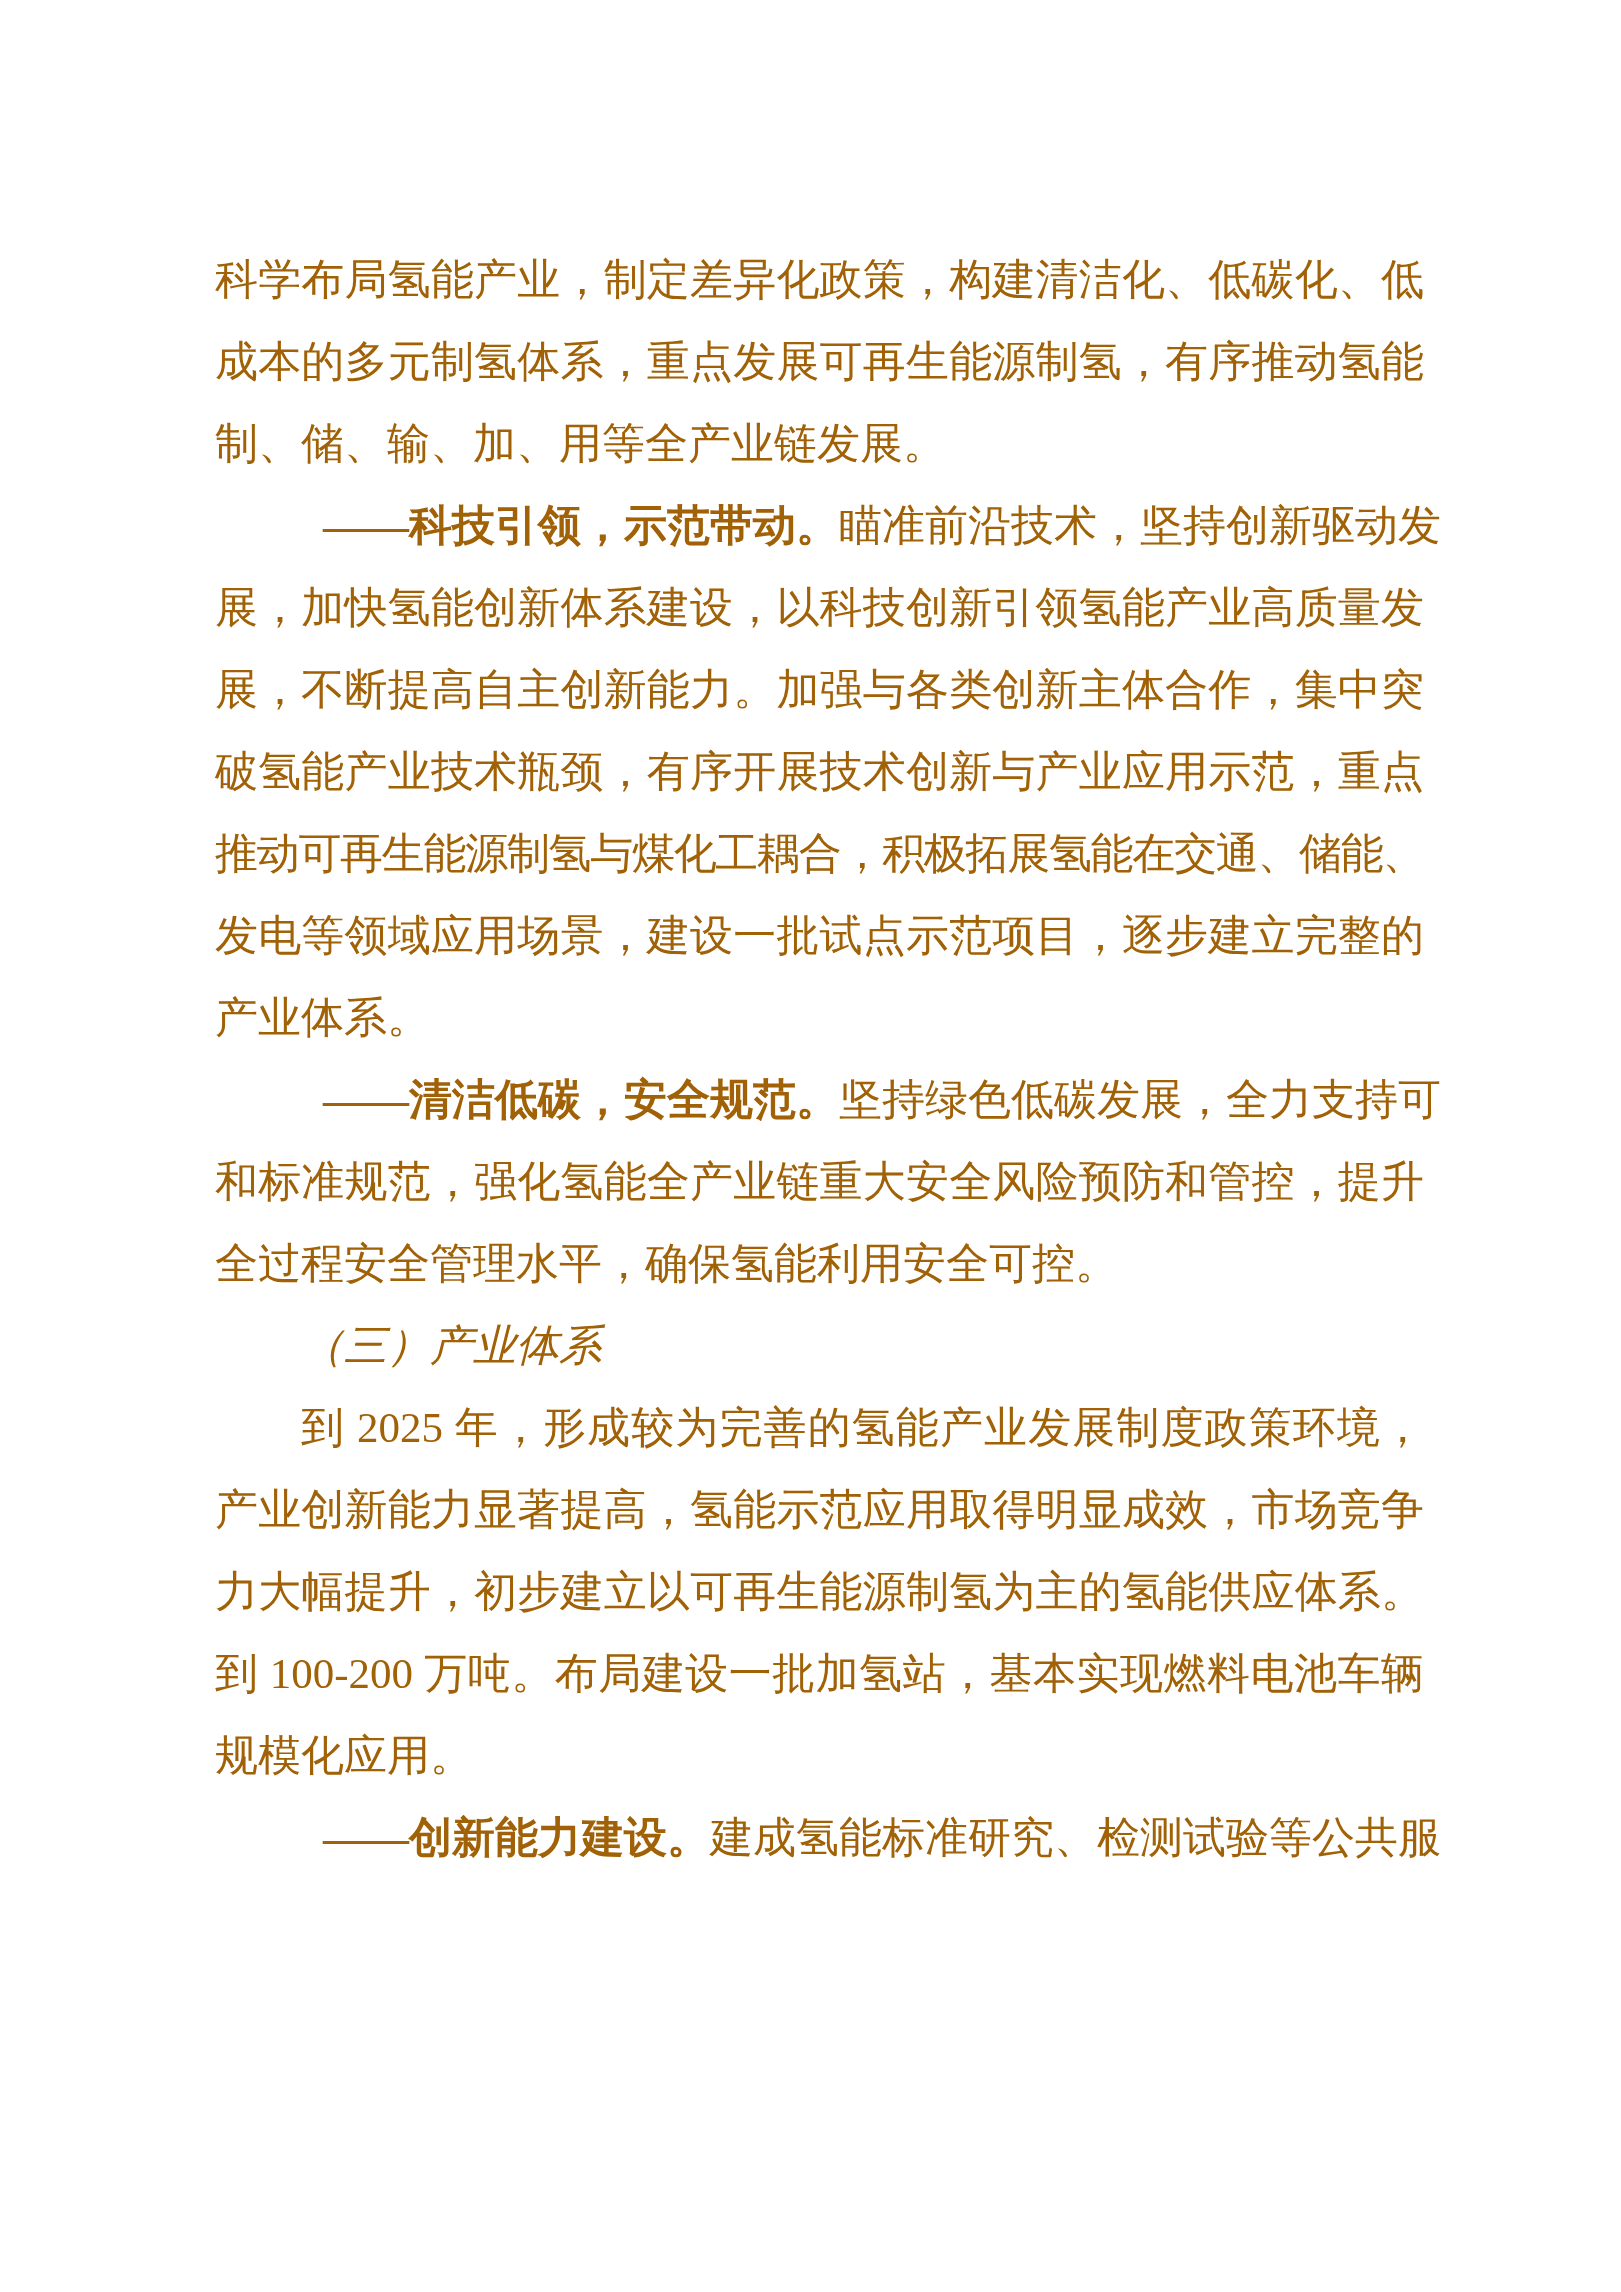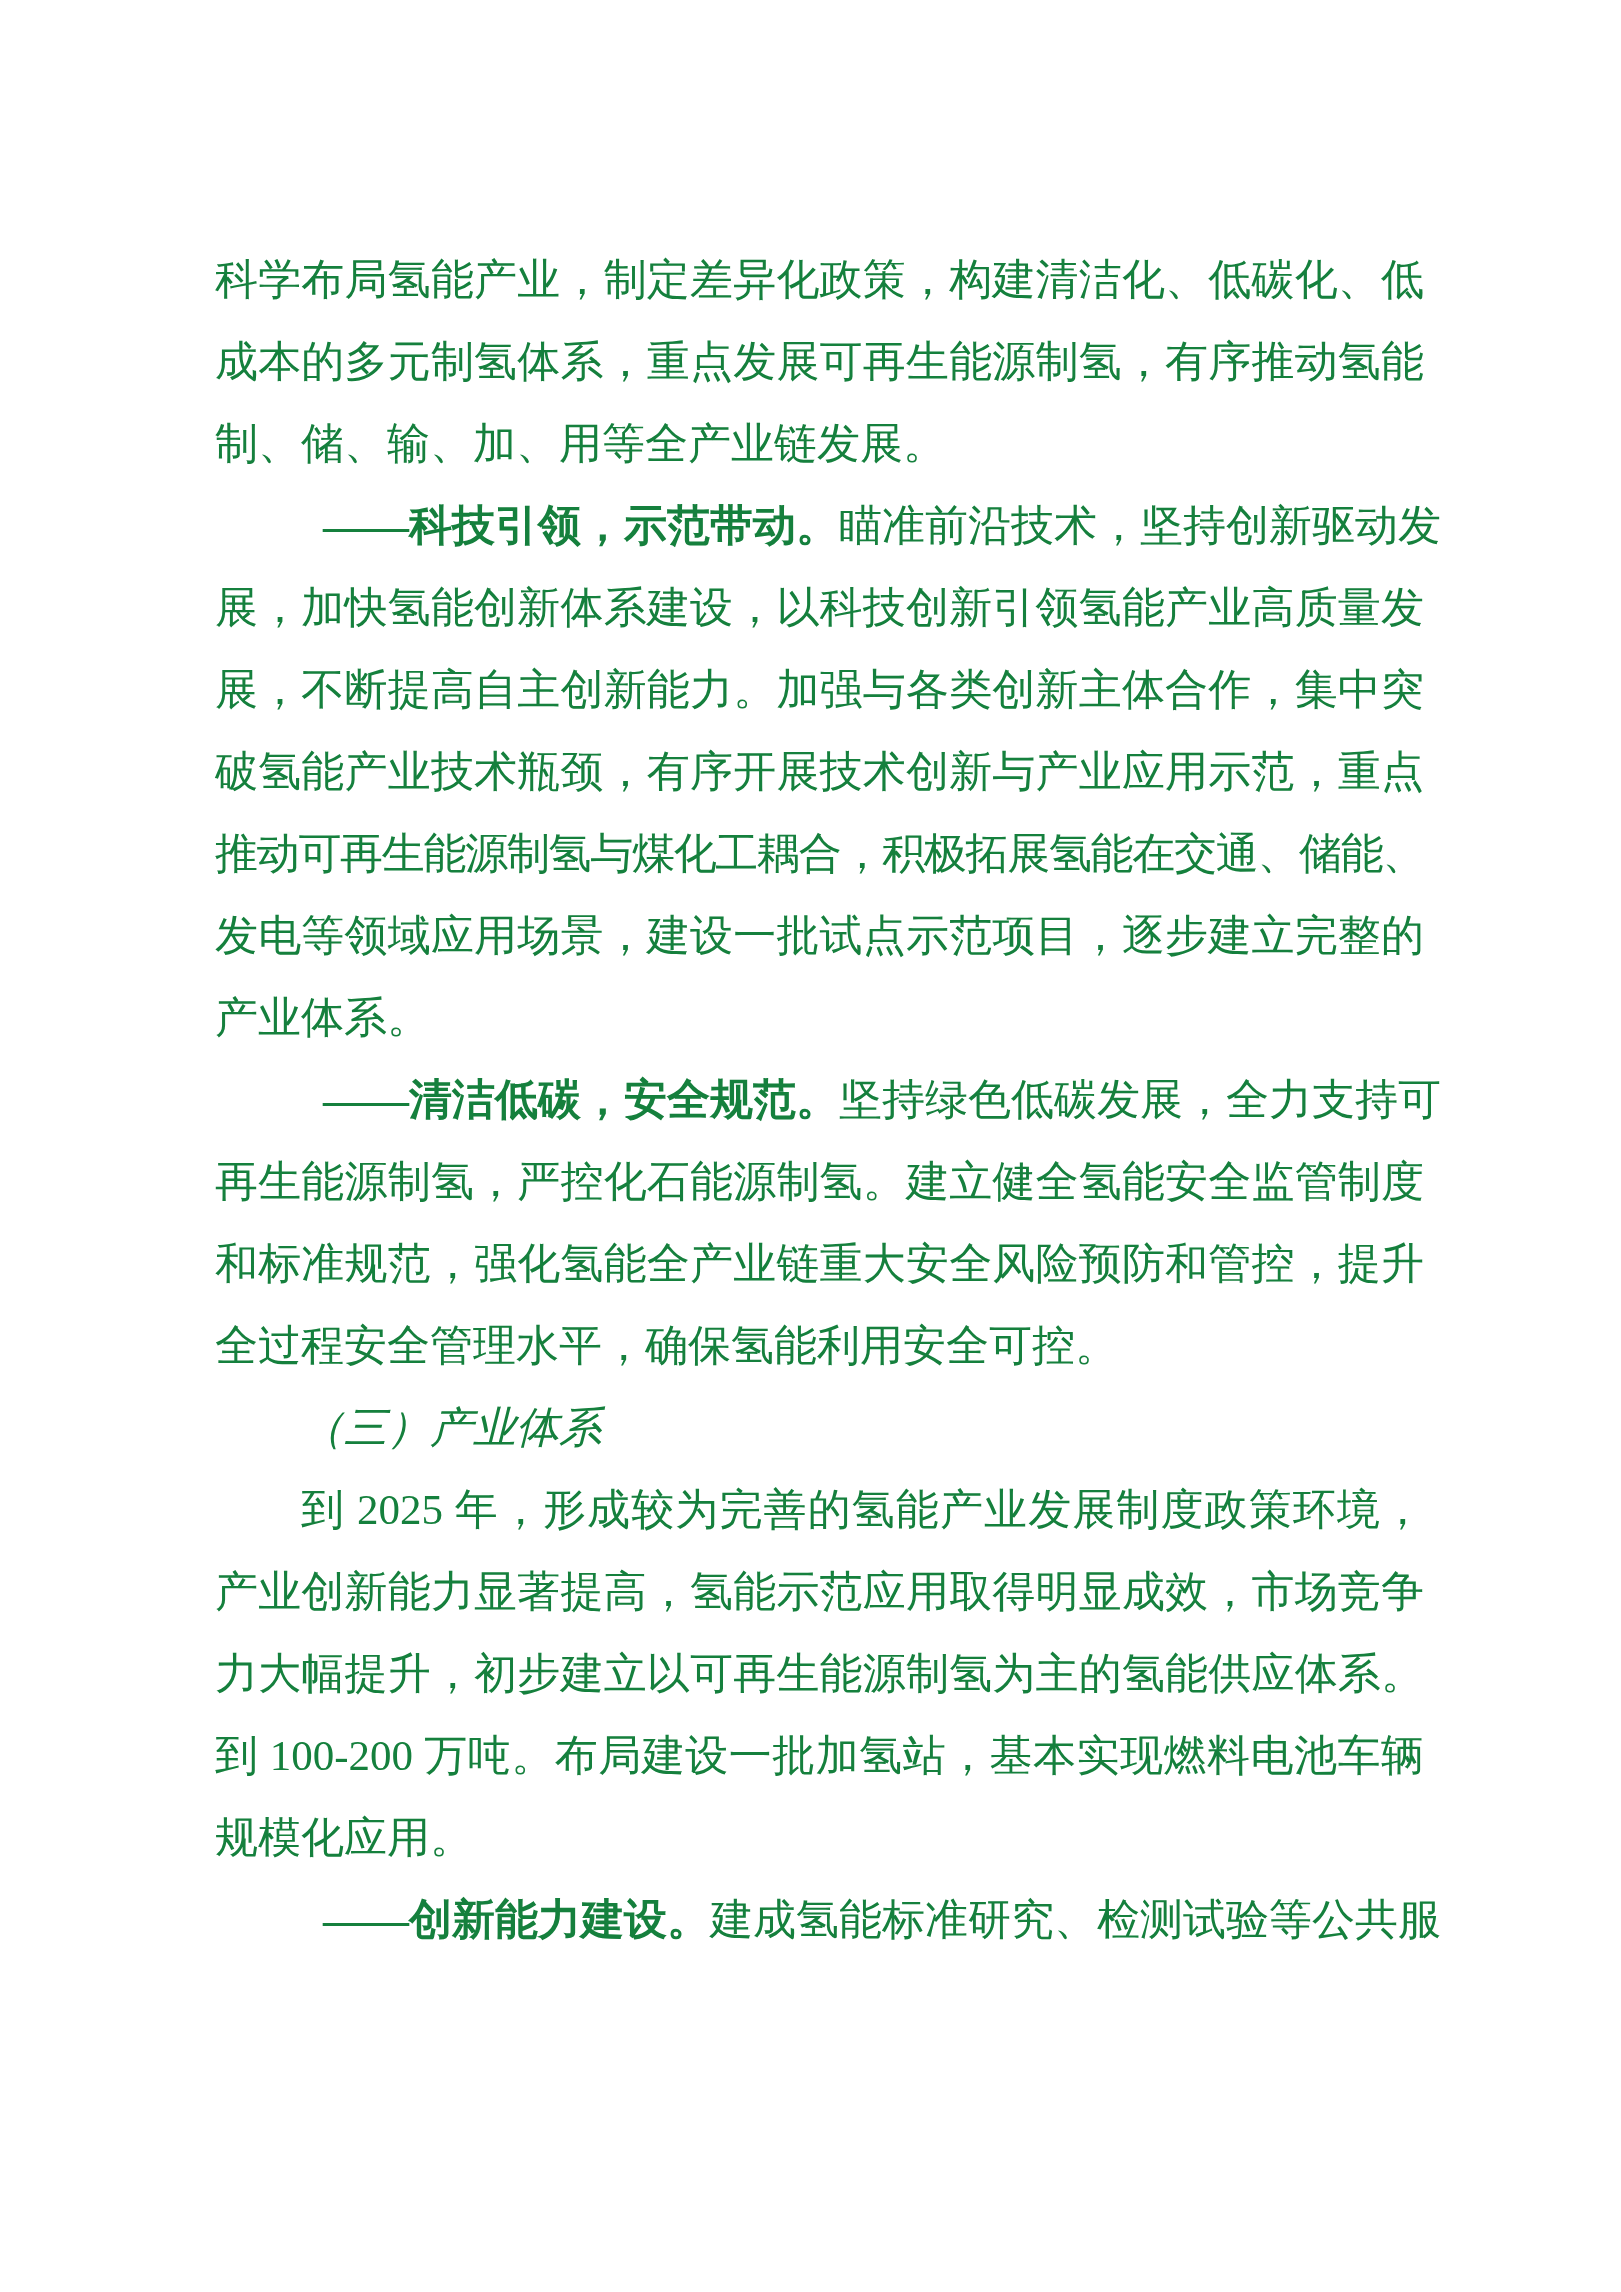--- a/index.html
+++ b/index.html
@@ -15,21 +15,21 @@
     overflow: hidden;
   }
   .textblock {
     position: absolute;
     left: 215px;
     top: 239px;
     width: 1209px;
     font-family: "Liberation Serif", "DejaVu Serif", serif;
     font-size: 43px;
     line-height: 82px;
-    color: #15803d;
+    color: #a16207;
     font-kerning: none;
   }
   .line {
     white-space: nowrap;
     text-align: justify;
     text-justify: inter-character;
     height: 82px;
   }
   
   .line.j { text-align-last: justify; }
@@ -58,21 +58,20 @@
     <div class="line j">展，加快氢能创新体系建设，以科技创新引领氢能产业高质量发</div>
     <div class="line j">展，不断提高自主创新能力。加强与各类创新主体合作，集中突</div>
     <div class="line j">破氢能产业技术瓶颈，有序开展技术创新与产业应用示范，重点</div>
     <div class="line j" style="letter-spacing: -1.5px;">推动可再生能源制氢与煤化工耦合，积极拓展氢能在交通、储能、</div>
     <div class="line j">发电等领域应用场景，建设一批试点示范项目，逐步建立完整的</div>
     <div class="line e">产业体系。</div>
 
     <div class="line j indent">
       <span class="lead">——清洁低碳，安全规范。</span><span>坚持绿色低碳发展，全力支持可</span>
     </div>
-    <div class="line j">再生能源制氢，严控化石能源制氢。建立健全氢能安全监管制度</div>
     <div class="line j">和标准规范，强化氢能全产业链重大安全风险预防和管控，提升</div>
     <div class="line e">全过程安全管理水平，确保氢能利用安全可控。</div>
 
     <div class="line e indent kai">（三）产业体系</div>
 
     <div class="line j indent">到 2025 年，形成较为完善的氢能产业发展制度政策环境，</div>
     <div class="line j">产业创新能力显著提高，氢能示范应用取得明显成效，市场竞争</div>
     <div class="line j">力大幅提升，初步建立以可再生能源制氢为主的氢能供应体系。</div>
     <div class="line j">到 100-200 万吨。布局建设一批加氢站，基本实现燃料电池车辆</div>
     <div class="line e">规模化应用。</div>

